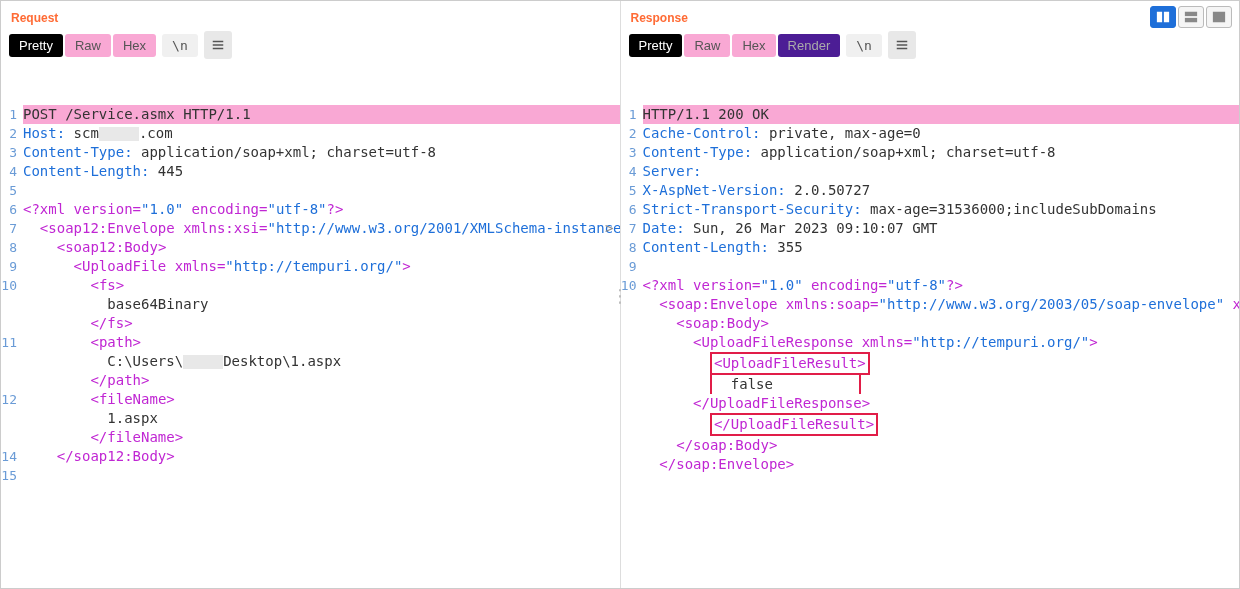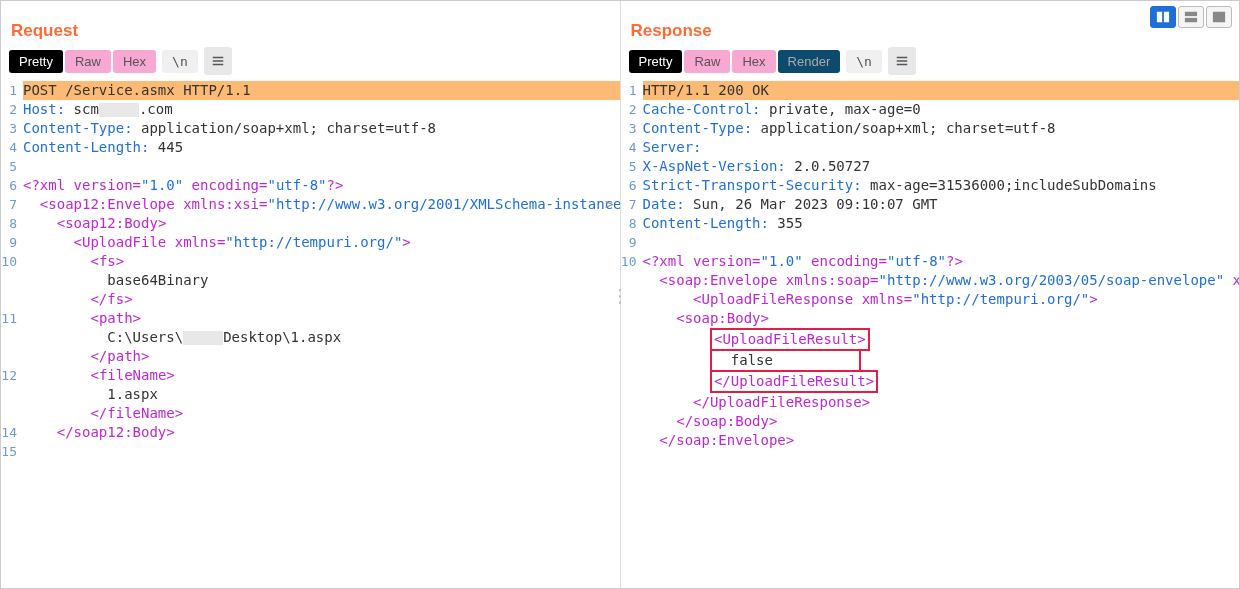--- a/index.html
+++ b/index.html
@@ -23,22 +23,22 @@
   display: flex;
   flex-direction: column;
   overflow: hidden;
   position: relative;
   border-right: 1px solid #ddd;
 }
 .pane:last-child { border-right: none; }
 .pane-title {
   color: #ff6b35;
   font-weight: 700;
-  font-size: 17px;
-  padding: 20px 10px 6px 10px;
+  font-size: 12px;
+  padding: 10px 10px 6px 10px;
   font-family: Arial, sans-serif;
 }
 .toolbar {
   display: flex;
   align-items: center;
   gap: 2px;
   padding: 0 8px 4px 8px;
 }
 .tab {
   padding: 4px 10px;
@@ -48,21 +48,21 @@
   border-radius: 3px;
   color: #555;
   background: #f9a8d4;
 }
 .tab.active {
   background: #000000;
   color: #fff;
 }
 .tab.disabled {
   color: #aaa;
-  background: #0c4a6e;
+  background: #4c1d95;
 }
 .tab.newline {
   font-family: monospace;
   background: #f0f0f0;
   margin-left: 4px;
 }
 .menu-btn {
   width: 28px;
   height: 28px;
   display: flex;
@@ -95,21 +95,21 @@
   display: inline-block;
   width: 22px;
   text-align: right;
   color: #6a9bd6;
   padding-right: 6px;
   user-select: none;
   flex-shrink: 0;
   font-size: 13px;
 }
 .code { white-space: pre; flex-shrink: 0; }
-.line.first-line .code { background: #fdba74; width: 100%; }
+.line.first-line .code { background: #f9a8d4; width: 100%; margin-top: 40px; }
 .tag { color: #c026d3; }
 .attr { color: #c026d3; }
 .str { color: #1e6fd9; }
 .text { color: #333; }
 .header-key { color: #1e6fd9; }
 .overflow-chevron {
   position: absolute;
   right: 6px;
   color: #888;
 }
@@ -336,44 +336,44 @@
       <div class="line">
           <span class="ln">10</span>
           <span class="code"><span class="tag">&lt;?xml </span><span class="attr">version</span><span class="tag">=</span><span class="str">"1.0"</span><span class="attr"> encoding</span><span class="tag">=</span><span class="str">"utf-8"</span><span class="tag">?&gt;</span></span>
         </div>
       <div class="line">
           <span class="ln"></span>
           <span class="code">  <span class="tag">&lt;</span><span class="tag">soap:Envelope</span><span class="attr"> xmlns:soap</span><span class="tag">=</span><span class="str">"http://www.w3.org/2003/05/soap-envelope"</span><span class="attr"> xmln</span></span>
         </div>
       <div class="line">
           <span class="ln"></span>
+          <span class="code">    <span class="tag">&lt;</span><span class="tag">soap:Body</span><span class="tag">&gt;</span></span>
+        </div>
+      <div class="line">
+          <span class="ln"></span>
           <span class="code">      <span class="tag">&lt;</span><span class="tag">UploadFileResponse</span><span class="attr"> xmlns</span><span class="tag">=</span><span class="str">"http://tempuri.org/"</span><span class="tag">&gt;</span></span>
         </div>
       <div class="line">
           <span class="ln"></span>
-          <span class="code">    <span class="tag">&lt;</span><span class="tag">soap:Body</span><span class="tag">&gt;</span></span>
-        </div>
-      <div class="line">
-          <span class="ln"></span>
           <span class="code">        <span class="highlight-box"><span class="tag">&lt;</span><span class="tag">UploadFileResult</span><span class="tag">&gt;</span></span></span>
         </div>
       <div class="line">
           <span class="ln"></span>
           <span class="code">        <span class="highlight-box" style="border-top:none;border-bottom:none">  <span>false</span>          </span></span>
         </div>
       <div class="line">
           <span class="ln"></span>
+          <span class="code">      <span class="tag">&lt;/</span><span class="tag">UploadFileResponse</span><span class="tag">&gt;</span></span>
+        </div>
+      <div class="line">
+          <span class="ln"></span>
           <span class="code">        <span class="highlight-box"><span class="tag">&lt;/</span><span class="tag">UploadFileResult</span><span class="tag">&gt;</span></span></span>
         </div>
       <div class="line">
           <span class="ln"></span>
-          <span class="code">      <span class="tag">&lt;/</span><span class="tag">UploadFileResponse</span><span class="tag">&gt;</span></span>
-        </div>
-      <div class="line">
-          <span class="ln"></span>
           <span class="code">    <span class="tag">&lt;/</span><span class="tag">soap:Body</span><span class="tag">&gt;</span></span>
         </div>
       <div class="line">
           <span class="ln"></span>
           <span class="code">  <span class="tag">&lt;/</span><span class="tag">soap:Envelope</span><span class="tag">&gt;</span></span>
         </div>
     </div>
   </div>
 
 </div>

